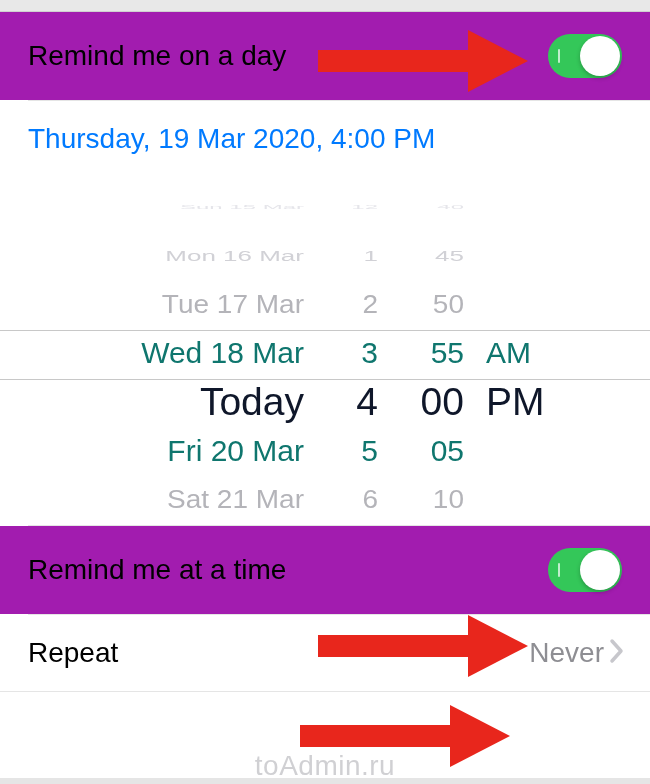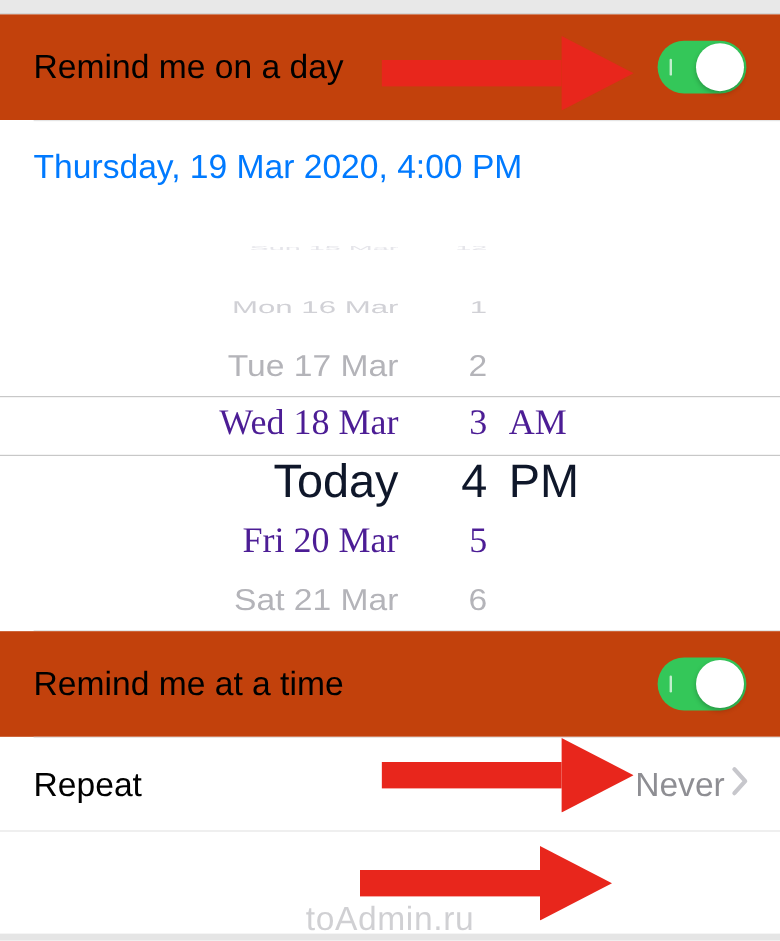--- a/index.html
+++ b/index.html
@@ -14,21 +14,21 @@
   .topbar {
     height: 12px;
     background: #e8e8e8;
     border-bottom: 1px solid #d0d0d0;
   }
   .row {
     display: flex;
     align-items: center;
     justify-content: space-between;
     padding: 22px 28px;
-    background: #c2410c;
+    background: #a21caf;
   }
   .row-label {
     font-size: 28px;
     color: #000;
     font-weight: 400;
   }
   .sep {
     height: 1px;
     background: #e5e5e5;
     margin-left: 28px;
@@ -75,21 +75,20 @@
     border-radius: 50%;
     box-shadow: 0 2px 4px rgba(0,0,0,0.25);
   }
 
   
   .picker {
     position: relative;
     height: 342px;
     overflow: hidden;
     background: #fff;
-    padding-left: 28px;
   }
   .picker-cols {
     display: flex;
     height: 100%;
     padding: 0 28px 0 38px;
   }
   .picker-col {
     display: flex;
     flex-direction: column;
     align-items: center;
@@ -100,21 +99,21 @@
   .picker-col.min-col  { flex: 0 0 90px; align-items: flex-end; padding-right: 14px;}
   .picker-col.ampm-col { flex: 1; align-items: flex-start; padding-left: 8px;}
   .picker-item {
     height: 48.8px;
     line-height: 48.8px;
     font-size: 30px;
     white-space: nowrap;
   }
   
   .d0 { color: #0f172a; font-size: 39px; }
-  .d1 { color: #4c1d95; font-size: 30px; font-family: Liberation Serif, serif; }
+  .d1 { color: #0f766e; font-size: 30px; }
   .d2 { color: #b4b4b9; font-size: 28px; transform: scaleY(0.9);}
   .d3 { color: #d1d1d6; font-size: 26px; transform: scaleY(0.55);}
   .d4 { color: #e5e5ea; font-size: 24px; transform: scaleY(0.2);}
 
   .picker-line {
     position: absolute;
     left: 0; right: 0;
     height: 1px;
     background: #c8c8c8;
   }
@@ -205,20 +204,30 @@
     <div class="picker-col hour-col">
       <div class="picker-item d4">12</div>
       <div class="picker-item d3">1</div>
       <div class="picker-item d2">2</div>
       <div class="picker-item d1">3</div>
       <div class="picker-item d0">4</div>
       <div class="picker-item d1">5</div>
       <div class="picker-item d2">6</div>
 
     </div>
+    <div class="picker-col min-col">
+      <div class="picker-item d4">40</div>
+      <div class="picker-item d3">45</div>
+      <div class="picker-item d2">50</div>
+      <div class="picker-item d1">55</div>
+      <div class="picker-item d0">00</div>
+      <div class="picker-item d1">05</div>
+      <div class="picker-item d2">10</div>
+
+    </div>
     <div class="picker-col ampm-col">
       <div class="ampm-spacer"></div>
       <div class="ampm-spacer"></div>
       <div class="ampm-spacer"></div>
       <div class="picker-item d1">AM</div>
       <div class="picker-item d0">PM</div>
       <div class="ampm-spacer"></div>
       <div class="ampm-spacer"></div>
     </div>
   </div>

